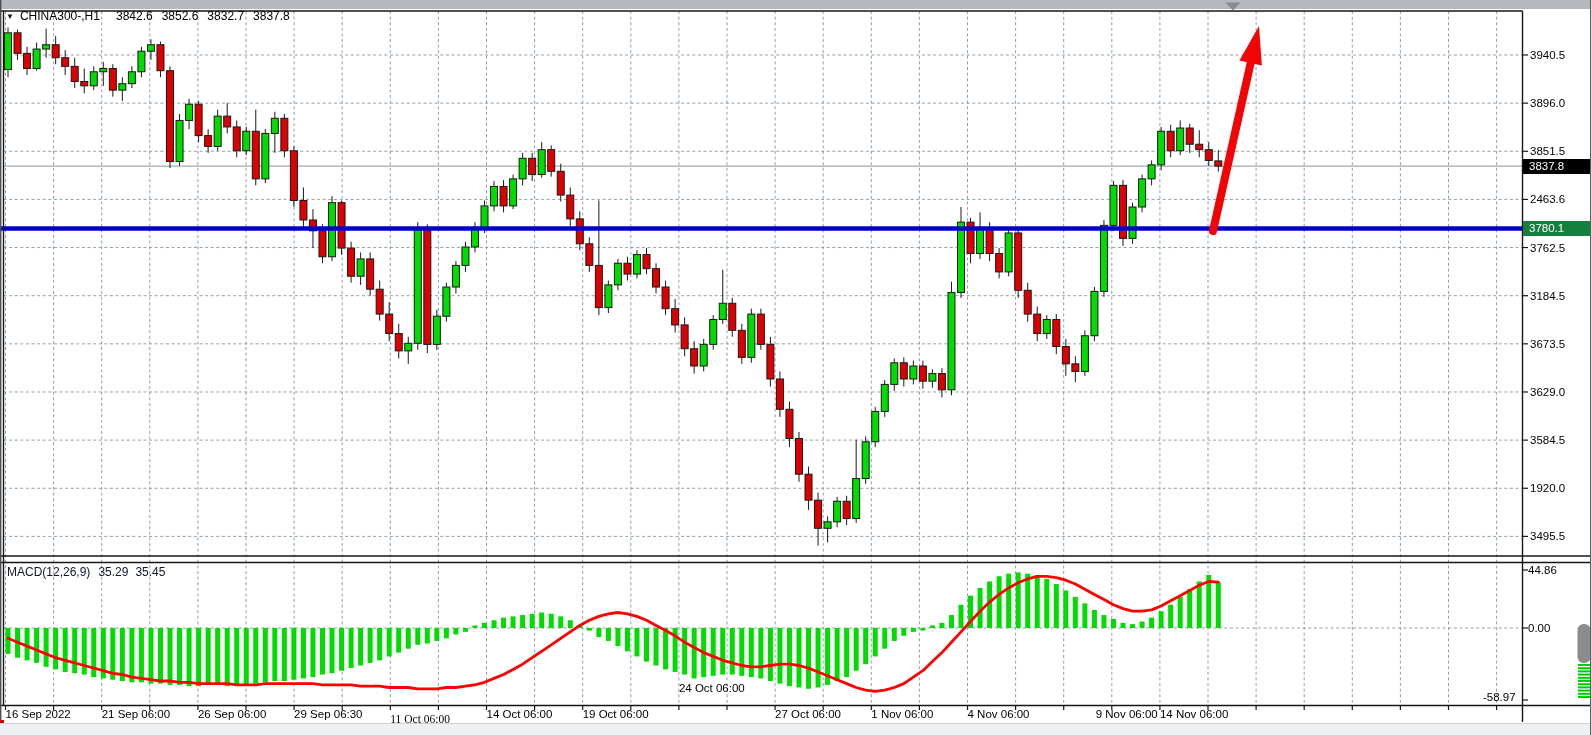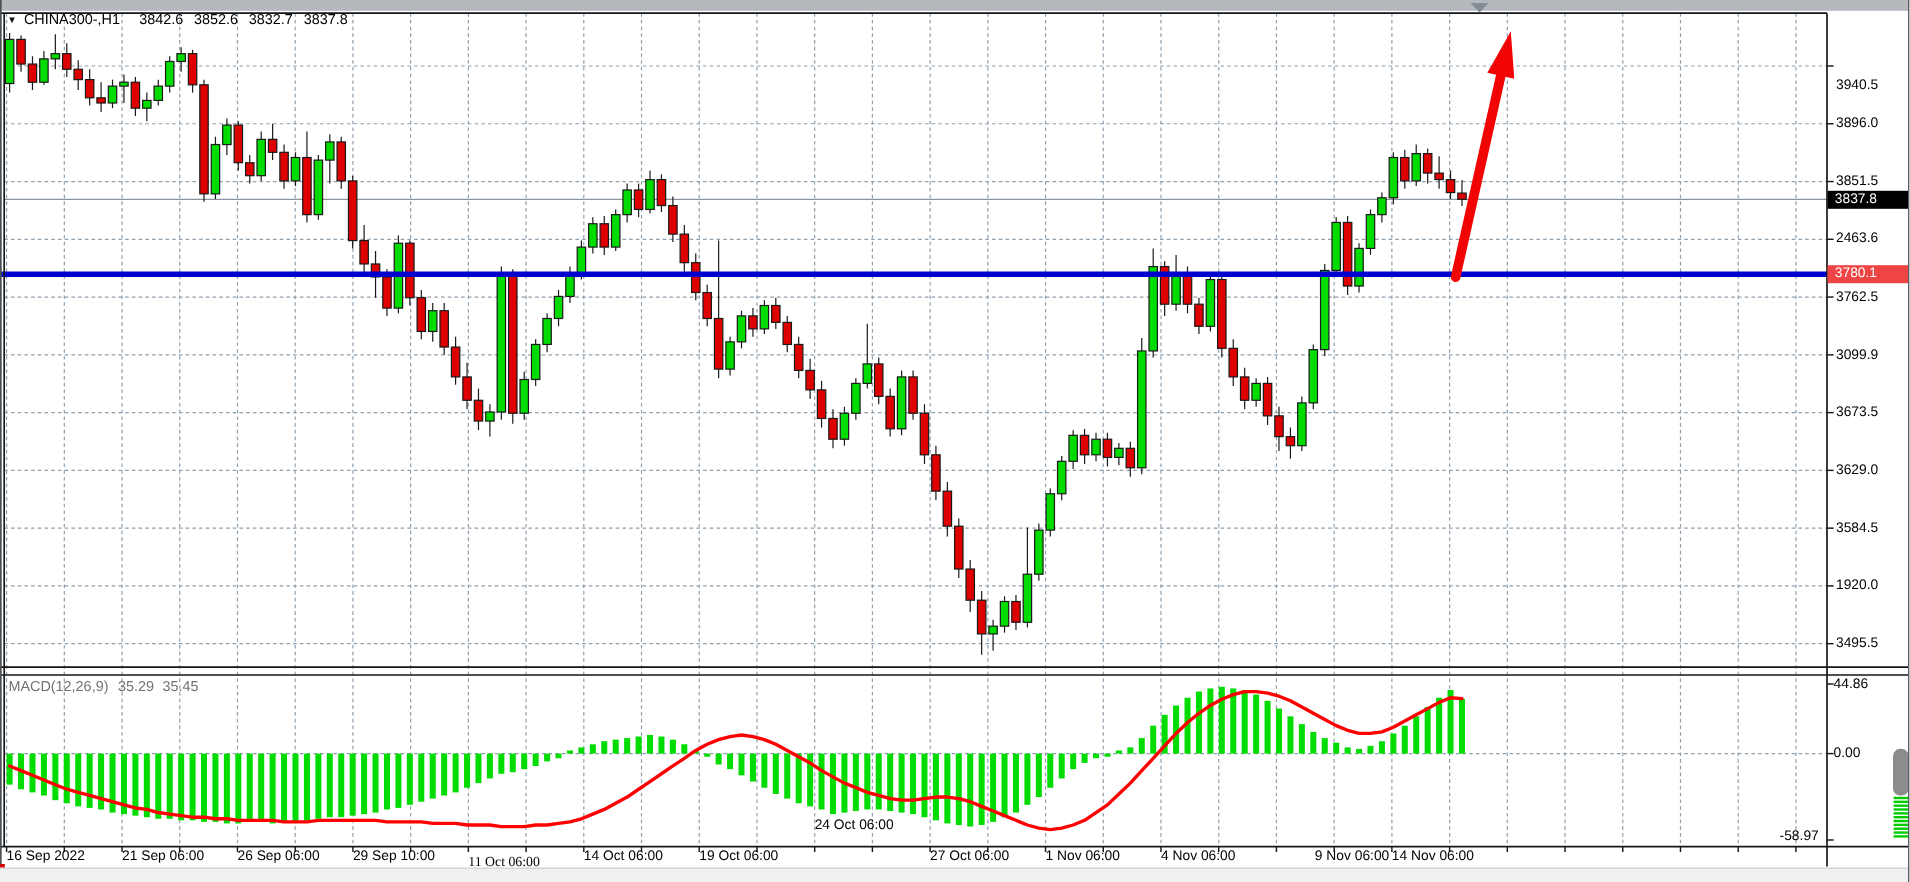--- a/index.html
+++ b/index.html
@@ -8,29 +8,29 @@
     font-family:"Liberation Sans",sans-serif;overflow:hidden;
     outline:1px solid #5a6064;
   }
   .top-strip{position:absolute;left:0;top:0;width:100%;height:9px;background:#b5b9bd;}
   svg.canvas{position:absolute;left:0;top:0;}
   .lbl{position:absolute;font-size:11.5px;color:#000;white-space:nowrap;line-height:14px;}
   .title-bar{position:absolute;left:6px;top:9px;font-size:12px;color:#000;white-space:nowrap;z-index:5;}
   .title-bar .caret{font-size:8px;margin-right:6px;vertical-align:1px;color:#111;}
   .title-bar .sym{margin-right:16px;}
   .title-bar .num{margin-right:9px;}
-  .macd-label{position:absolute;left:7px;top:565px;font-size:12px;color:#737373;white-space:nowrap;z-index:5;}
+  .macd-label{position:absolute;left:7px;top:565px;font-size:12px;color:#0f172a;white-space:nowrap;z-index:5;}
   .macd-label .nm{margin-right:8px;}
   .macd-label .num{margin-right:7px;}
   .badge{
     position:absolute;left:1523px;width:69px;height:15px;color:#fff;
     font-size:11.5px;line-height:15px;padding-left:6px;box-sizing:border-box;z-index:6;
   }
   .badge.black{background:#000000;top:159px;}
-  .badge.blue{background:#ef4444;top:221px;}
+  .badge.blue{background:#15803d;top:221px;}
   .status-strip{
     position:absolute;left:0;bottom:0;width:100%;height:12px;
     background:#eef0f1;border-top:1px solid #cdd2d6;box-sizing:border-box;
   }
   .red-mark{position:absolute;left:0;top:720px;width:4px;height:9px;background:#d40000;}
 </style>
 </head>
 <body>
 
 <div class="stage">
@@ -558,37 +558,37 @@
   </div>
 
   <div class="macd-label">
     <span class="nm">MACD(12,26,9)</span><span class="num">35.29</span><span class="num">35.45</span>
   </div>
 
   <div class="badge black">3837.8</div>
   <div class="badge blue">3780.1</div>
 
   <div id="price-labels">
-      <div class="lbl" style="left: 1530px; top: 64px;">3940.5</div>
+      <div class="lbl" style="left: 1530px; top: 48px;">3940.5</div>
       <div class="lbl" style="left: 1530px; top: 96.14px;">3896.0</div>
       <div class="lbl" style="left: 1530px; top: 144.28px;">3851.5</div>
       <div class="lbl" style="left: 1530px; top: 192.42px;">2463.6</div>
       <div class="lbl" style="left: 1530px; top: 240.56px;">3762.5</div>
-      <div class="lbl" style="left: 1530px; top: 288.7px;">3099.9</div>
+      <div class="lbl" style="left: 1530px; top: 288.7px;">3184.5</div>
       <div class="lbl" style="left: 1530px; top: 336.84px;">3673.5</div>
       <div class="lbl" style="left: 1530px; top: 384.98px;">3629.0</div>
       <div class="lbl" style="left: 1530px; top: 433.12px;">3584.5</div>
       <div class="lbl" style="left: 1530px; top: 481.26px;">1920.0</div>
       <div class="lbl" style="left: 1530px; top: 529.4px;">3495.5</div>
     </div>
   <div id="time-labels">
       <div class="lbl" style="left: 5.5px; top: 707px;">16 Sep 2022</div>
       <div class="lbl" style="left: 101.7px; top: 707px;">21 Sep 06:00</div>
       <div class="lbl" style="left: 197.9px; top: 707px; text-align: center;">26 Sep 06:00</div>
-      <div class="lbl" style="left: 294.1px; top: 707px;">29 Sep 10:00</div>
+      <div class="lbl" style="left: 294.1px; top: 707px;">29 Sep 06:30</div>
       <div class="lbl" style="left: 390.3px; top: 712px; font-family: Liberation Serif, serif;">11 Oct 06:00</div>
       <div class="lbl" style="left: 486.5px; top: 707px;">14 Oct 06:00</div>
       <div class="lbl" style="left: 582.7px; top: 707px;">19 Oct 06:00</div>
       <div class="lbl" style="left: 678.9px; top: 681px;">24 Oct 06:00</div>
       <div class="lbl" style="left: 775.1px; top: 707px;">27 Oct 06:00</div>
       <div class="lbl" style="left: 871.3px; top: 707px;">1 Nov 06:00</div>
       <div class="lbl" style="left: 967.5px; top: 707px;">4 Nov 06:00</div>
       <div class="lbl" style="left: 1063.7px; top: 707px; margin-left: 32px;">9 Nov 06:00</div>
       <div class="lbl" style="left: 1159.9px; top: 707px;">14 Nov 06:00</div>
     </div>

